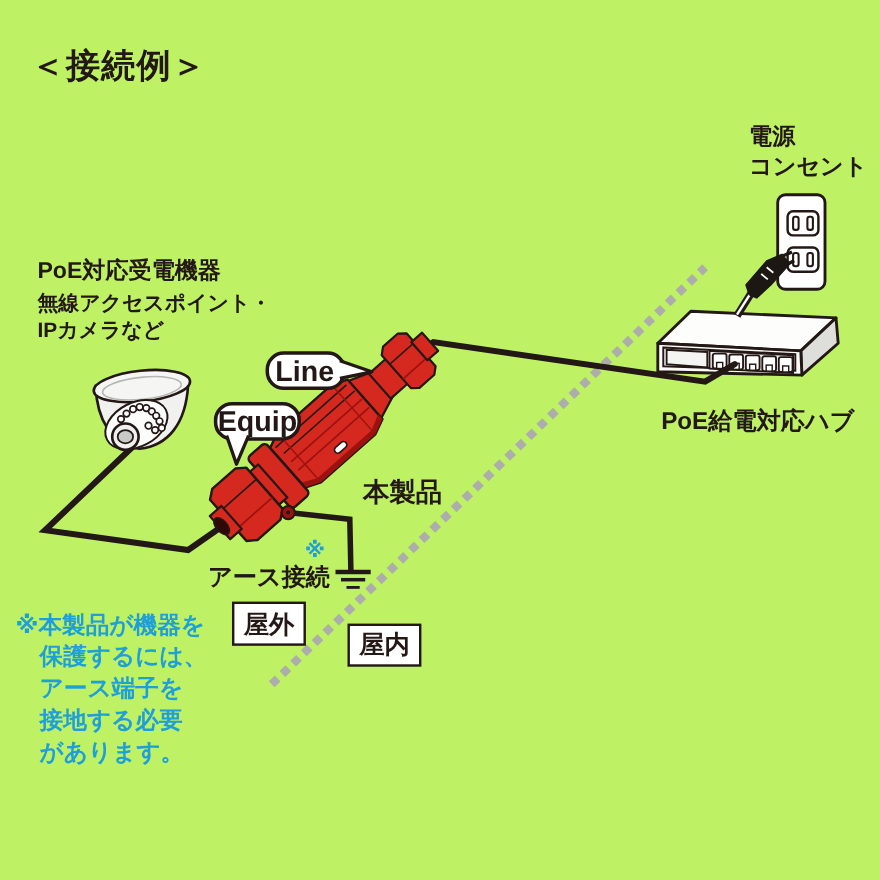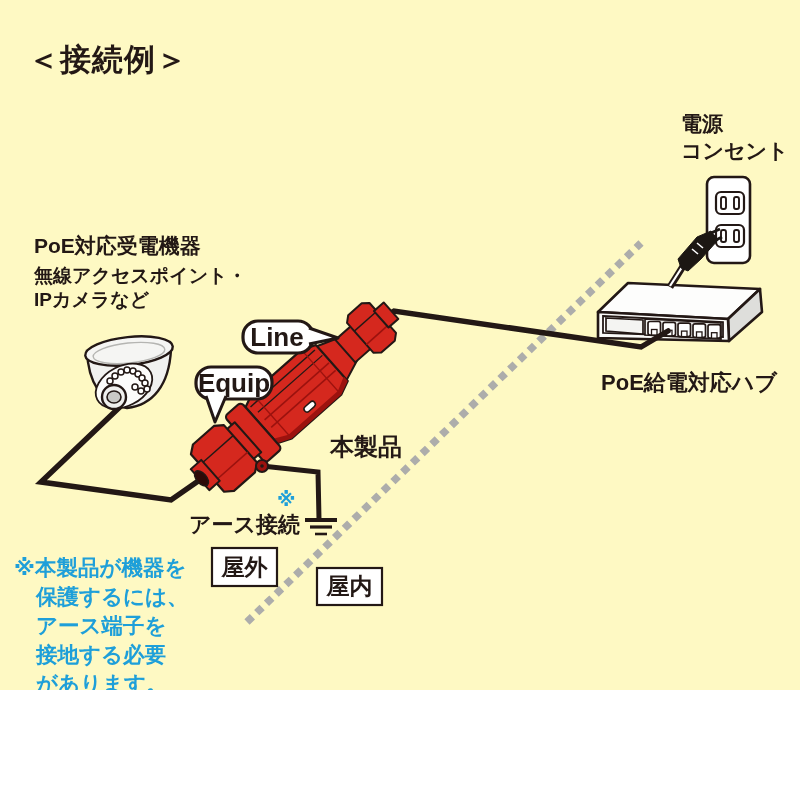--- a/index.html
+++ b/index.html
@@ -1,16 +1,16 @@
 <!DOCTYPE html>
 <html><head>
 <meta charset="utf-8">
 <style>
   html,body{margin:0;padding:0;background:#ffffff;}
-  .stage{width:800px;height:690px;position:relative;background:#fef9c3;overflow:hidden;}
+  .stage{width:800px;height:800px;position:relative;background:#bef264;overflow:hidden;}
   svg text{
     font-family:"Liberation Sans","DejaVu Sans",sans-serif;
     fill:#231815;
   }
   .b{font-weight:bold;}
   .sb{font-weight:600;}
   .blue{fill:#1e9fd9;}
   .outline{fill:#ffffff;stroke:#231815;}
 </style>
 </head>

